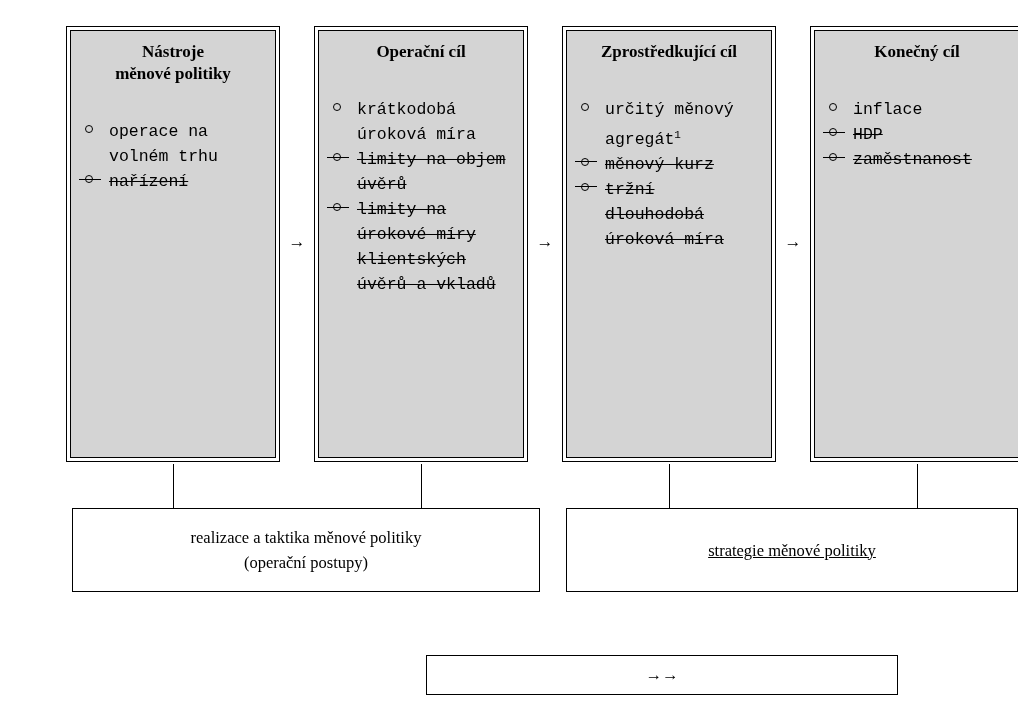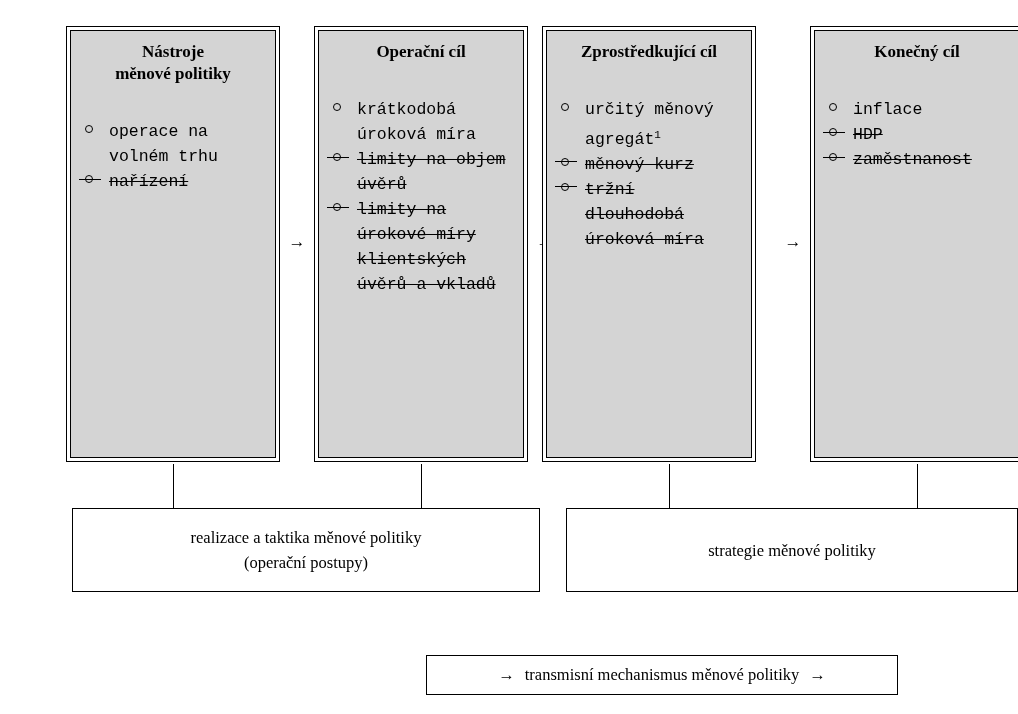--- a/index.html
+++ b/index.html
@@ -46,21 +46,21 @@
   .column-inner {
     width: 100%;
     height: 100%;
     border: 1px solid #000000;
     background: #d4d4d4;
     box-sizing: border-box;
     padding: 10px 8px 8px 8px;
   }
   .col-0 { left: 0px; }
   .col-1 { left: 248px; }
-  .col-2 { left: 476px; }
+  .col-2 { left: 496px; }
   .col-3 { left: 744px; }
 
   .col-title {
     text-align: center;
     font-weight: bold;
     font-size: 17px;
     line-height: 22px;
     margin-bottom: 10px;
   }
 
@@ -145,20 +145,21 @@
     left: 28px;
     top: 508px;
     width: 468px;
     height: 84px;
   }
   .lower-right {
     left: 522px;
     top: 508px;
     width: 452px;
     height: 84px;
+    text-decoration: underline;
   }
 
   
   .bottom-box {
     position: absolute;
     left: 382px;
     top: 655px;
     width: 472px;
     height: 40px;
     border: 1px solid #000000;
@@ -283,17 +284,16 @@
   </div>
 
   <div class="lower-box lower-right">
     <div>
       <div>strategie měnové politiky</div>
     </div>
   </div>
 
   <div class="bottom-box">
     <span>→</span>
-    <span style="margin:0 10px;">transmisní mechanismus měnové politiky</span>
     <span>→</span>
   </div>
 
 </div>
 
 </body></html>

